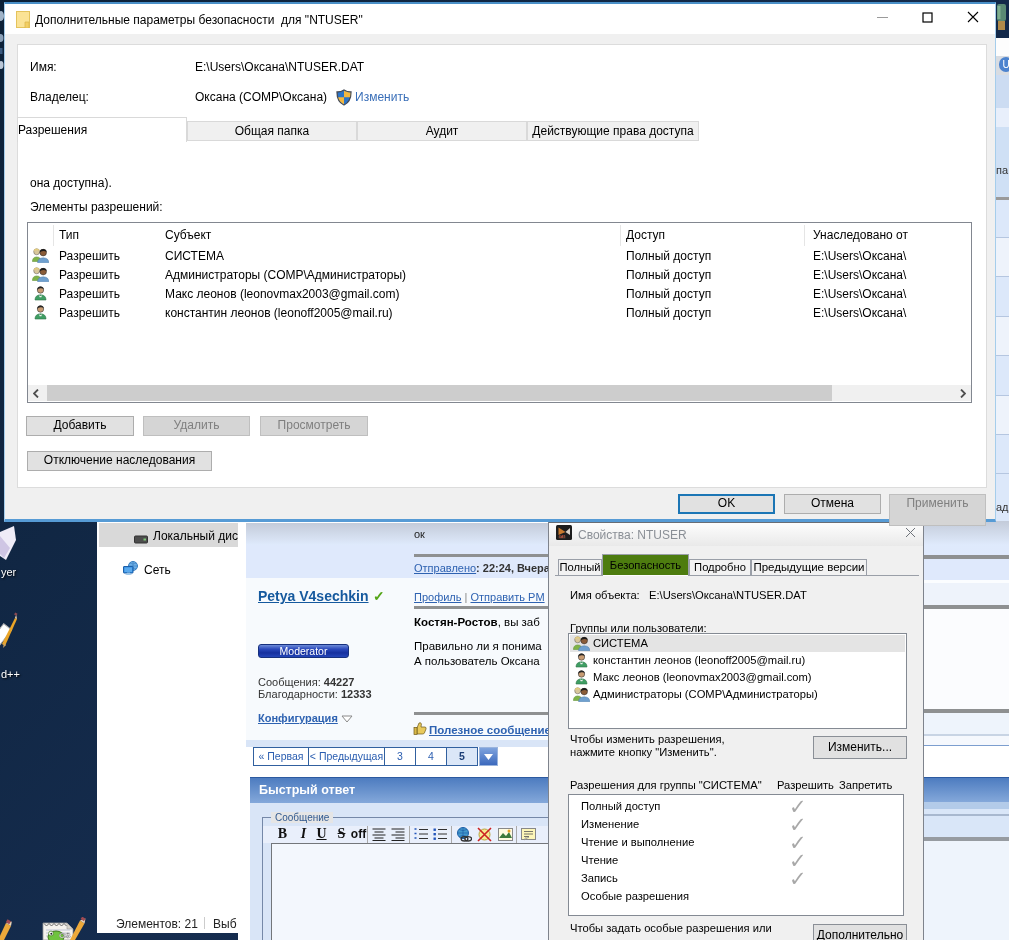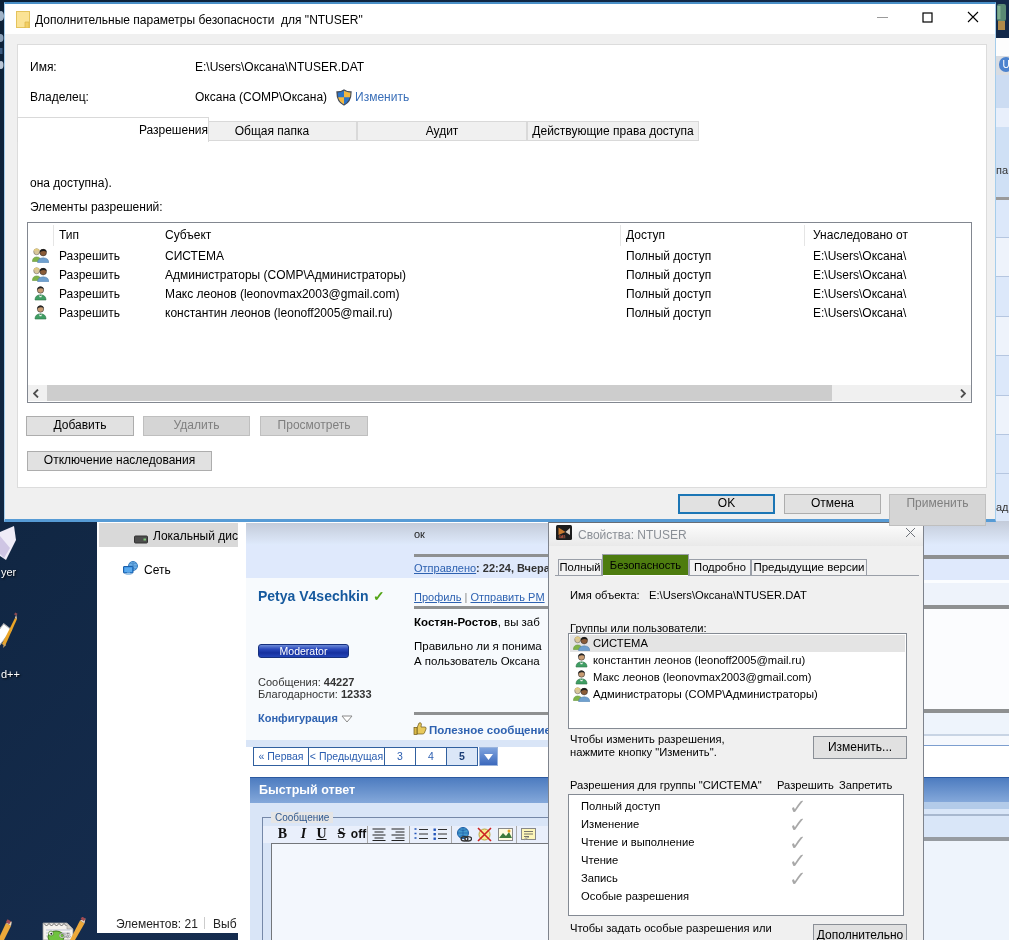--- a/index.html
+++ b/index.html
@@ -11,21 +11,21 @@
   .tx{position:absolute;white-space:nowrap;}
   .btn1{background:#e1e1e1;border:1px solid #adadad;box-sizing:border-box;
         font-size:12px;text-align:center;line-height:17px;color:#000;}
   .btn2{background:#d5d5d5;border:1px solid #bfbfbf;box-sizing:border-box;
         font-size:12px;text-align:center;line-height:17px;color:#7f7f7f;}
   .btnok{background:#e1e1e1;border:2px solid #1c76b5;box-sizing:border-box;
         font-size:12px;text-align:center;line-height:15px;color:#000;}
   .prow{position:absolute;height:19px;font-size:12px;white-space:nowrap;}
   .pp{position:absolute;}
   .chk{position:absolute;color:#a8a8a8;font-size:21px;}
-  .fl{position:absolute;white-space:nowrap;color:#2e62b1;}
+  .fl{position:absolute;white-space:nowrap;color:#2e62b1;text-decoration:underline;}
   .gline{position:absolute;background:#8e9091;height:3px;}
   .tbb{position:absolute;width:17px;height:16px;text-align:center;line-height:16px;color:#111;}
   .lk{color:#2e62b1;text-decoration:underline;}
 </style>
 </head>
 <body>
 <div id="stage">
   <svg width="0" height="0" style="position:absolute">
     <defs>
       <g id="ppl1">
@@ -370,21 +370,21 @@
     <div class="tx" style="left:190px;top:56px;">E:\Users\Оксана\NTUSER.DAT</div>
     <div class="tx" style="left:25px;top:86px;">Владелец:</div>
     <div class="tx" style="left:190px;top:86px;">Оксана (COMP\Оксана)</div>
     <svg class="abs" style="left:331px;top:85px;" width="16" height="17" viewBox="0 0 32 34">
       <path d="M16 2 C20 5 26 6 30 6 C30 18 27 27 16 32 C5 27 2 18 2 6 C6 6 12 5 16 2 Z" fill="#2b74c9" stroke="#454a55" stroke-width="2.6"></path>
       <path d="M16 3.5 C20 6 25.5 7 28.8 7 C28.8 11 28.5 13.5 28 16.5 L16 16.5 Z" fill="#f4b73f"></path>
       <path d="M16 30.5 C10 27.5 6 23 4.2 16.5 L16 16.5 Z" fill="#f4b73f"></path>
     </svg>
     <div class="tx" style="left:350px;top:86px;color:#3a6fb8;">Изменить</div>
 
-    <div class="abs" style="left:12px;top:113px;width:192px;height:25px;background:#fff;border:1px solid #d9d9d9;border-bottom:none;box-sizing:border-box;z-index:3;text-align:right;line-height:24px;padding-left:41px;">Разрешения</div>
+    <div class="abs" style="left:12px;top:113px;width:170px;height:25px;background:#fff;border:1px solid #d9d9d9;border-bottom:none;box-sizing:border-box;z-index:3;text-align:left;line-height:24px;">Разрешения</div>
     <div class="abs" style="left:182px;top:117px;width:170px;height:20px;background:#f0f0f0;border:1px solid #d9d9d9;box-sizing:border-box;z-index:2;text-align:center;line-height:18px;">Общая папка</div>
     <div class="abs" style="left:352px;top:117px;width:170px;height:20px;background:#f0f0f0;border:1px solid #d9d9d9;box-sizing:border-box;z-index:2;text-align:center;line-height:18px;">Аудит</div>
     <div class="abs" style="left:522px;top:117px;width:172px;height:20px;background:#f0f0f0;border:1px solid #d9d9d9;box-sizing:border-box;z-index:2;text-align:center;line-height:18px;">Действующие права доступа</div>
 
     <div class="tx" style="left:25px;top:172px;">она доступна).</div>
     <div class="tx" style="left:25px;top:196px;">Элементы разрешений:</div>
 
     <div class="abs" style="left:22px;top:218px;width:945px;height:181px;background:#fff;border:1px solid #828790;box-sizing:border-box;">
       <div class="abs" style="left:25px;top:2px;width:1px;height:21px;background:#e5e5e5;"></div>
       <div class="abs" style="left:592px;top:2px;width:1px;height:21px;background:#e5e5e5;"></div>

